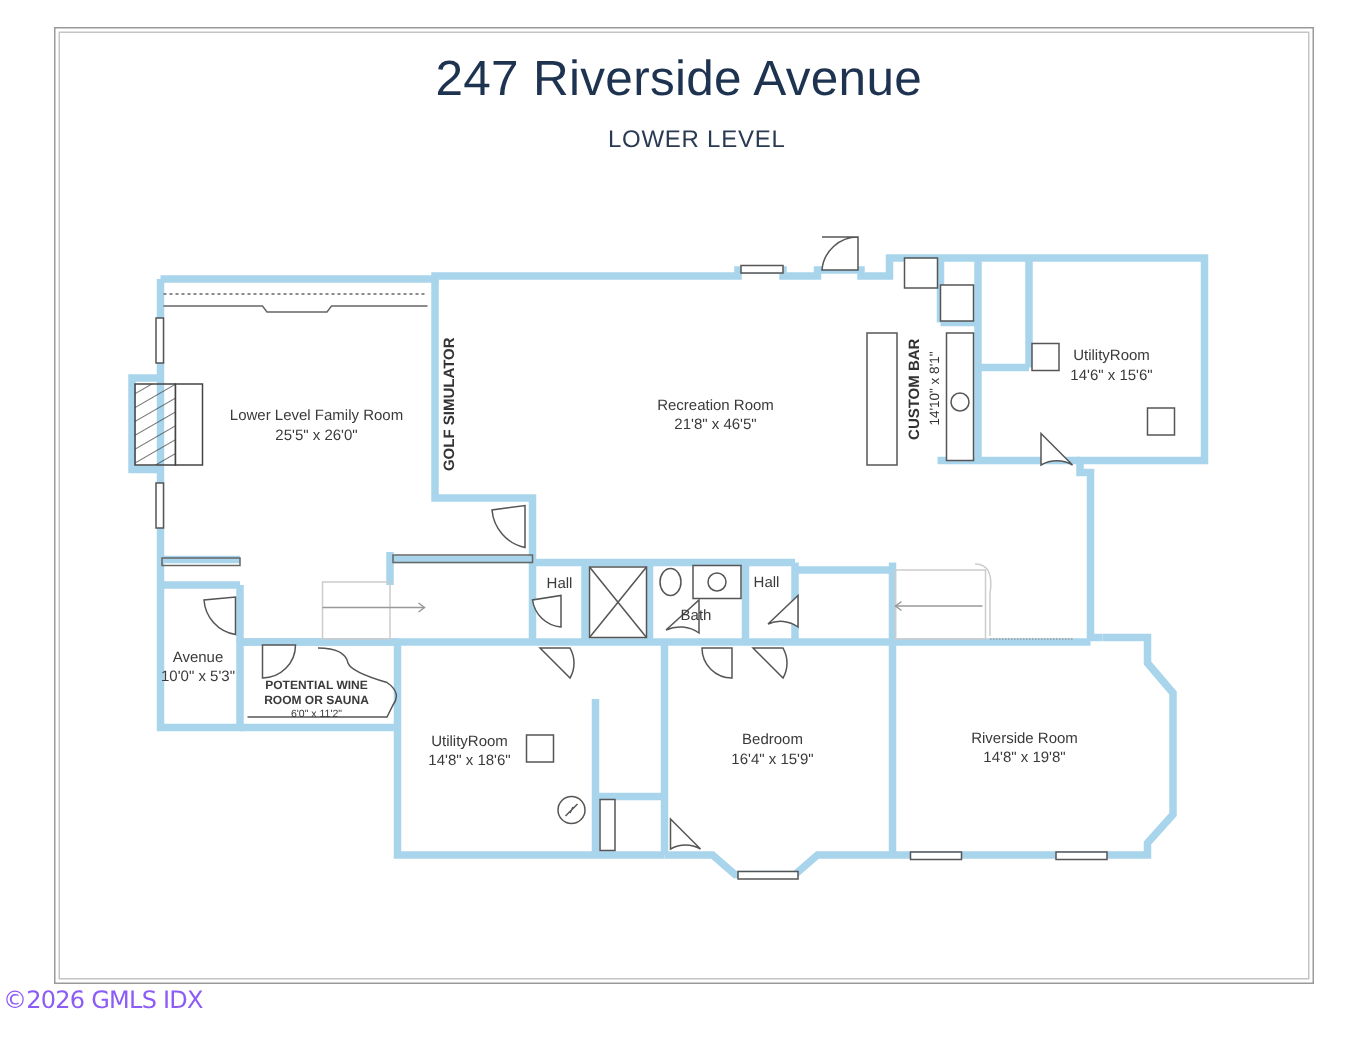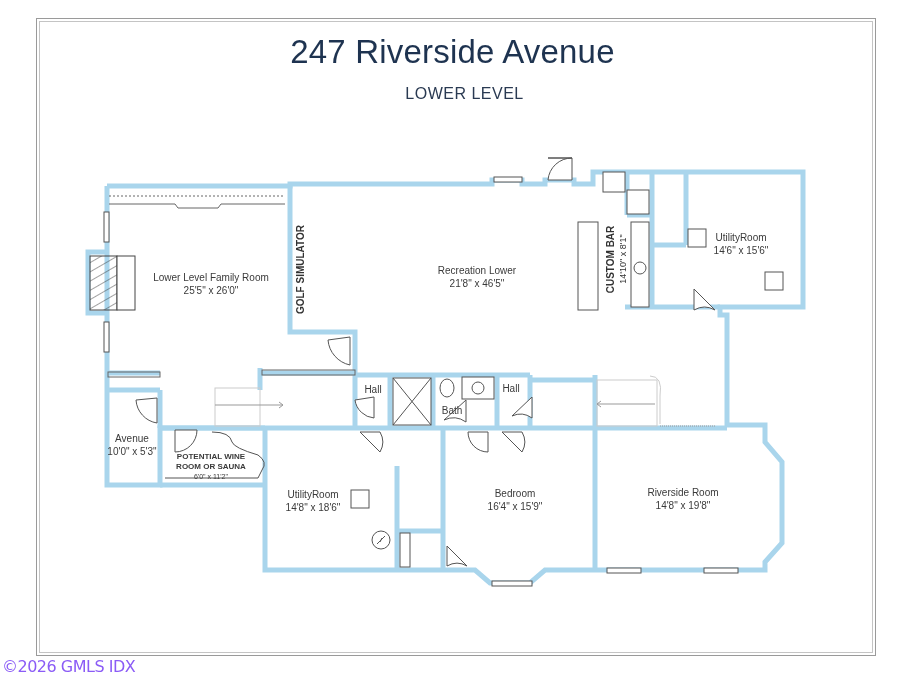--- a/index.html
+++ b/index.html
@@ -165,21 +165,21 @@
 
   <path d="M212,432 Q230,432 232,442 Q234,448 258,455 Q268,462 262,470 L258,478 L165,478" fill="none" stroke="#555" stroke-width="1"></path>
 
 </svg>
 
 <div class="lbl" style="left:211px; top:271px;">
   <span>Lower Level Family Room</span>
   <span class="dim">25'5" x 26'0"</span>
 </div>
 <div class="lbl" style="left:477px; top:264px;">
-  <span>Recreation Lower</span>
+  <span>Recreation Room</span>
   <span class="dim">21'8" x 46'5"</span>
 </div>
 <div class="lbl" style="left:741px; top:231px;">
   <span>UtilityRoom</span>
   <span class="dim">14'6" x 15'6"</span>
 </div>
 <div class="lbl" style="left:132px; top:432px;">
   <span>Avenue</span>
   <span class="dim">10'0" x 5'3"</span>
 </div>
@@ -196,21 +196,21 @@
   <span>Bedroom</span>
   <span class="dim">16'4" x 15'9"</span>
 </div>
 <div class="lbl" style="left:683px; top:486px;">
   <span>Riverside Room</span>
   <span class="dim">14'8" x 19'8"</span>
 </div>
 <div class="lbl" style="left:373px; top:383px;">
   <span>Hall</span>
 </div>
-<div class="lbl" style="left:452px; top:404px;">
+<div class="lbl" style="left:452px; top:404px;padding-left:24px;">
   <span>Bath</span>
 </div>
 <div class="lbl" style="left:511px; top:382px;">
   <span>Hall</span>
 </div>
 
 <div class="vert" style="left:250px; top:264px; width:100px; text-align:center; transform: rotate(-90deg);">GOLF SIMULATOR</div>
 <div class="vert" style="left:570px; top:254px; width:80px; text-align:center; transform: rotate(-90deg);">CUSTOM BAR</div>
 <div class="vert" style="left:583px; top:254px; width:80px; text-align:center; font-weight:normal; font-size:9px; transform: rotate(-90deg);">14'10" x 8'1"</div>
 

